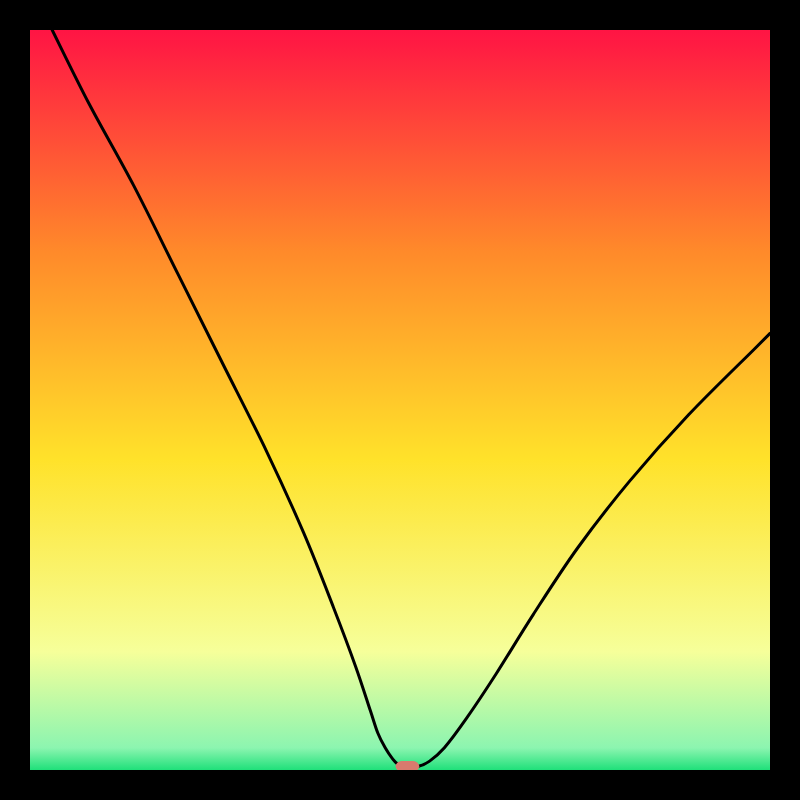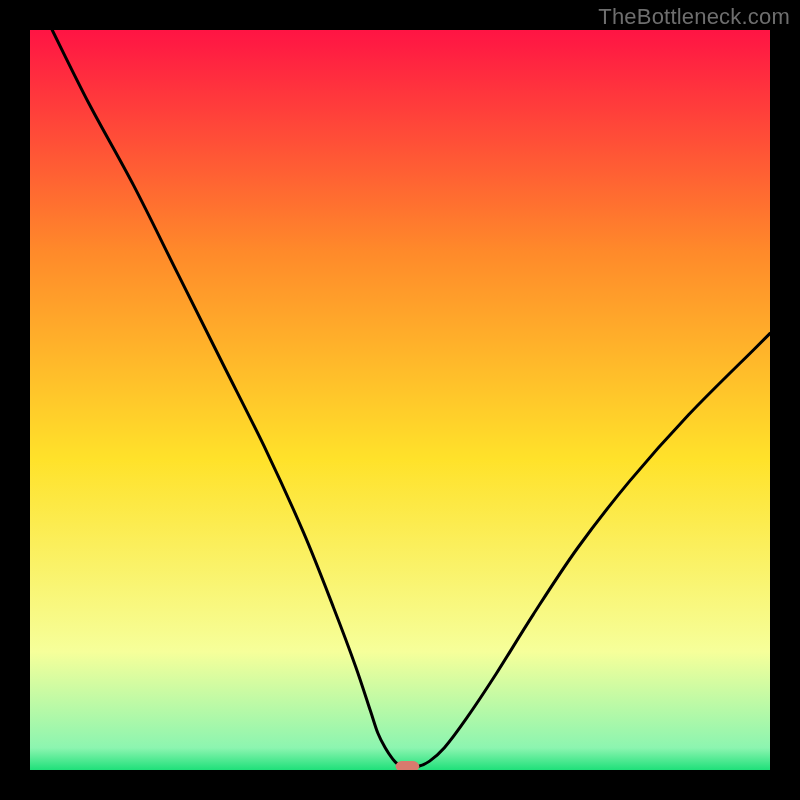--- a/index.html
+++ b/index.html
@@ -32,21 +32,20 @@
     position: absolute;
     left: 0;
     top: 0;
   }
 </style>
 </head>
 <body>
 
 <div class="frame">
 
-  <div class="watermark">TheBottleneck.com</div>
 
   <svg class="plot" width="800" height="800" viewBox="0 0 800 800">
     <defs>
       <linearGradient id="bg-grad" x1="0" y1="0" x2="0" y2="1">
         <stop id="g0" offset="0%" stop-color="#ff1444"></stop>
         <stop id="g1" offset="30%" stop-color="#ff8a2a"></stop>
         <stop id="g2" offset="58%" stop-color="#ffe22a"></stop>
         <stop id="g3" offset="84%" stop-color="#f6ff9a"></stop>
         <stop id="g4" offset="97%" stop-color="#8cf5b0"></stop>
         <stop id="g5" offset="100%" stop-color="#1fe07a"></stop>

